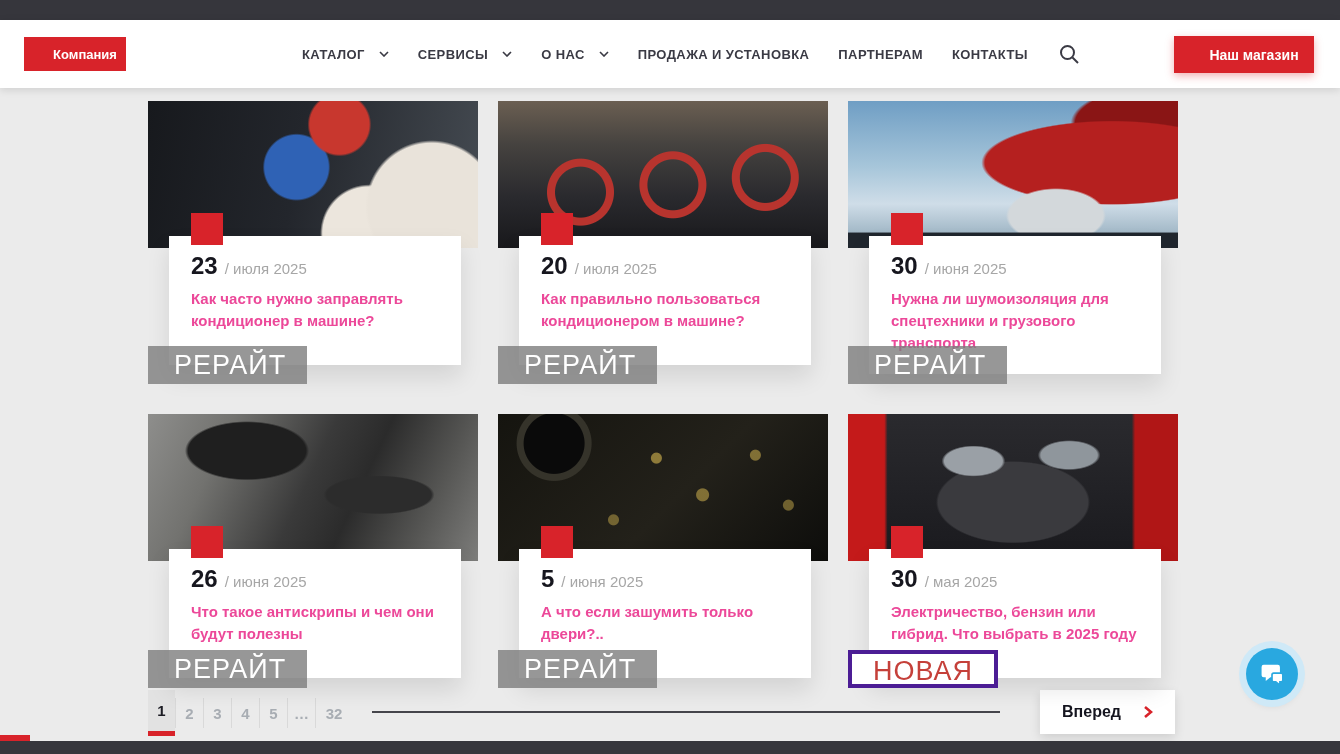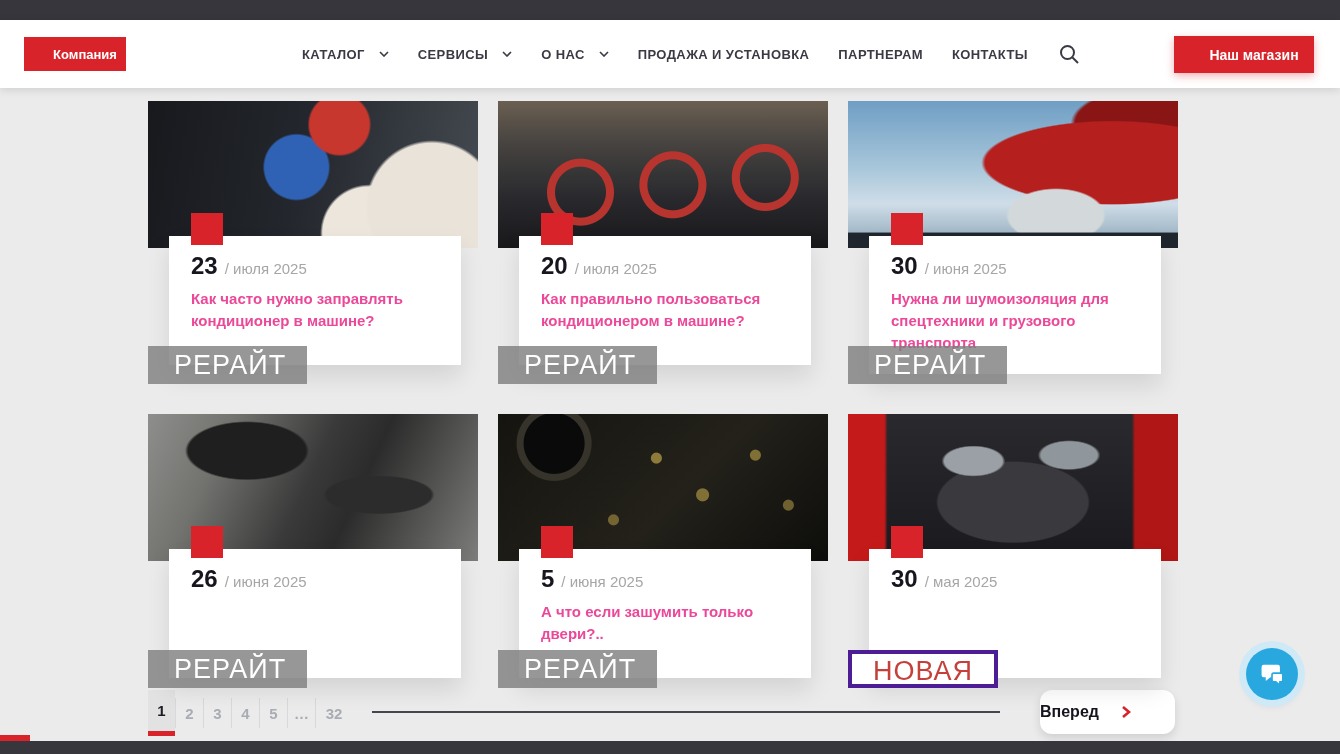--- a/index.html
+++ b/index.html
@@ -78,22 +78,22 @@
   
   .pager { position:absolute; top:690px; left:148px; height:46px; display:flex; align-items:stretch; }
   .page-cell { width:27px; display:flex; align-items:center; justify-content:center;
     font-size:15px; font-weight:bold; color:#a8adb3; cursor:pointer; }
   .page-cell.wide { width:36px; }
   .page-cell.active { background:#e2e2e2; color:#1c1c24; border-bottom:5px solid #d8232a; }
   .page-sep { width:1px; background:#d9d9d9; margin:8px 0; }
   .pager-line { position:absolute; top:711px; left:372px; width:628px; height:2px; background:#45454b; }
 
   .next-btn { position:absolute; top:690px; left:1040px; width:135px; height:44px; background:#fff;
-    box-shadow:0 4px 10px rgba(0,0,0,.12); display:flex; align-items:center; 
-    gap:22px; cursor:pointer;border-radius:12px; }
+    box-shadow:0 4px 10px rgba(0,0,0,.12); display:flex; align-items:center; justify-content:center;
+    gap:22px; cursor:pointer; }
   .next-label { font-size:16px; font-weight:bold; color:#15151f; }
 
   
   .chat-btn { position:absolute; left:1246px; top:648px; width:52px; height:52px; border-radius:50%;
     background:#29a8e0; box-shadow:0 0 0 7px #cfe9f7, 0 4px 10px rgba(0,0,0,.15);
     display:flex; align-items:center; justify-content:center; cursor:pointer; z-index:30; }
 
   
   .red-left-bar { position:absolute; left:0; top:735px; width:30px; height:6px; background:#d8232a; }
   .footer-bar { position:absolute; left:0; top:741px; width:1340px; height:13px; background:#36363c; }
@@ -188,20 +188,21 @@
   </div>
 
   <div class="card">
     <div class="photo p4"></div>
     <div class="badge"></div>
     <div class="panel">
       <div class="date-row">
         <span class="date-day">26</span>
         <span class="date-rest">/ июня 2025</span>
       </div>
+      <div class="card-title">Что такое антискрипы и чем они будут полезны</div>
     </div>
     <div class="tag tag-gray">РЕРАЙТ</div>
   </div>
 
   <div class="card">
     <div class="photo p5"></div>
     <div class="badge"></div>
     <div class="panel">
       <div class="date-row">
         <span class="date-day">5</span>
@@ -213,20 +214,21 @@
   </div>
 
   <div class="card">
     <div class="photo p6"></div>
     <div class="badge"></div>
     <div class="panel">
       <div class="date-row">
         <span class="date-day">30</span>
         <span class="date-rest">/ мая 2025</span>
       </div>
+      <div class="card-title">Электричество, бензин или гибрид. Что выбрать в 2025 году</div>
     </div>
     <div class="tag tag-new">НОВАЯ</div>
   </div>
 
 </div>
 
 <div class="pager">
   <span class="page-cell active">1</span>
   <span class="page-sep"></span>
   <span class="page-cell">2</span>

